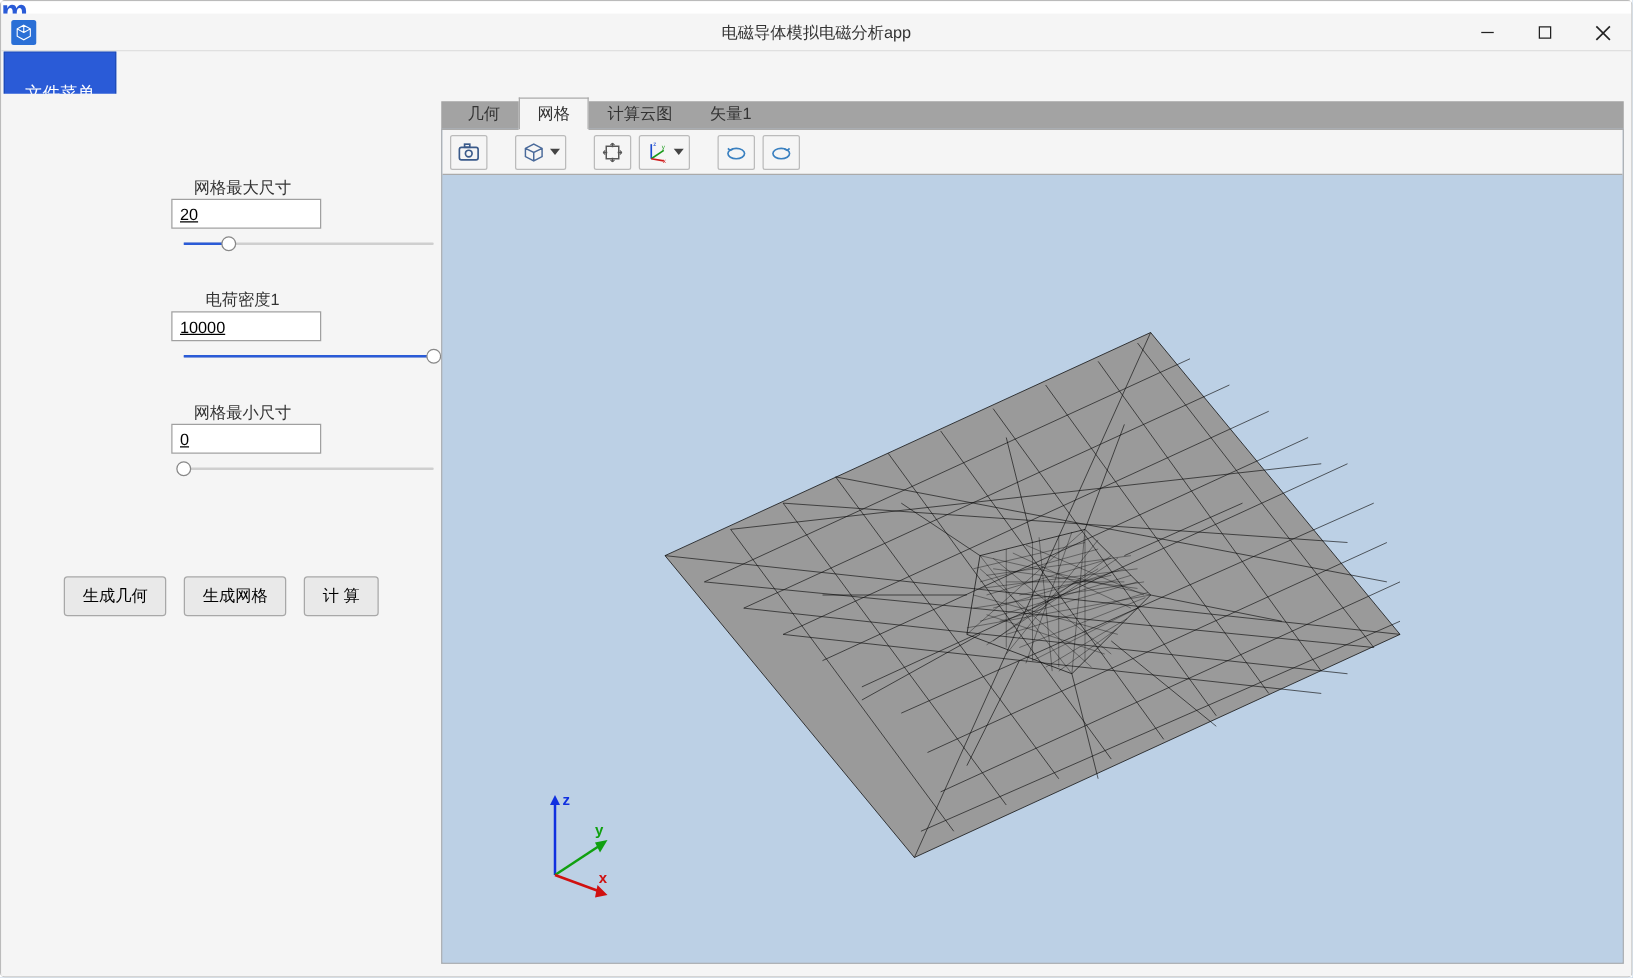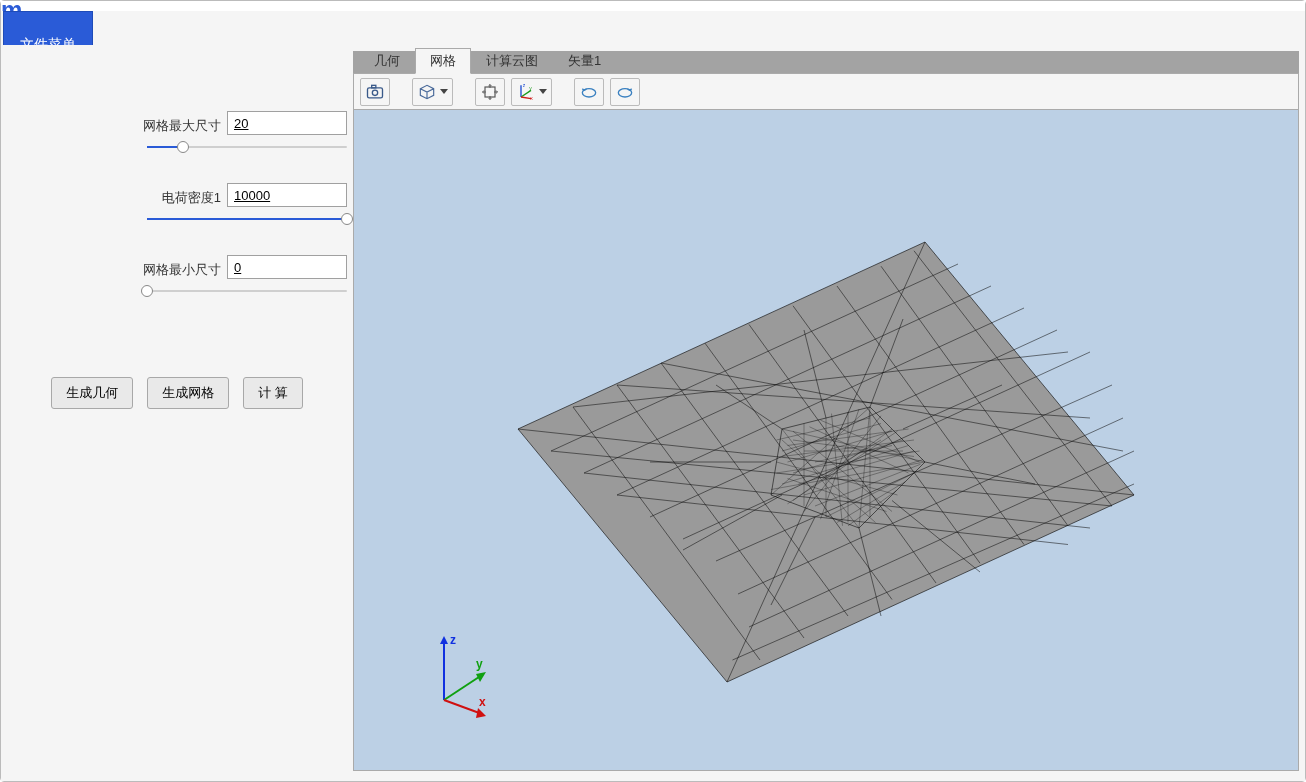--- a/index.html
+++ b/index.html
@@ -109,22 +109,23 @@
     flex-direction: column;
     align-items: center;
   }
   .param-row {
     width: 300px;
     margin-left: auto;
     margin-right: 0;
     margin-top: 10px;
     margin-bottom: 4px;
     display: flex;
-    align-items: flex-end;
+    align-items: center;
     justify-content: flex-end;
+    flex-direction: column;
   }
   .param-label {
     color: #333;
     font-size: 13px;
     margin-right: 6px;
     text-align: right;
   }
   .param-input {
     width: 120px;
     height: 24px;
@@ -276,20 +277,46 @@
 </style>
 </head>
 <body>
 
 <div class="window">
 
   <div class="top-strip">
     <span class="logo-hint">m</span>
   </div>
 
+  <div class="titlebar">
+    <div class="app-icon">
+      <svg viewBox="0 0 24 24">
+        <path d="M12 2 L21 7 L21 17 L12 22 L3 17 L3 7 Z M12 2 L12 12 M12 12 L21 7 M12 12 L3 7" fill="none" stroke="#fff" stroke-width="1.5"></path>
+      </svg>
+    </div>
+    <div class="title-text">电磁导体模拟电磁分析app</div>
+    <div class="win-controls">
+      <div class="win-btn">
+        <svg width="12" height="12" viewBox="0 0 12 12">
+            <line x1="1" y1="6" x2="11" y2="6" stroke="#222" stroke-width="1"></line>
+          </svg>
+      </div>
+      <div class="win-btn">
+        <svg width="12" height="12" viewBox="0 0 12 12">
+            <rect x="1.5" y="1.5" width="9" height="9" fill="none" stroke="#222" stroke-width="1"></rect>
+          </svg>
+      </div>
+      <div class="win-btn close">
+        <svg width="13" height="13" viewBox="0 0 12 12">
+            <line x1="1" y1="1" x2="11" y2="11" stroke="#222" stroke-width="1.2"></line>
+            <line x1="11" y1="1" x2="1" y2="11" stroke="#222" stroke-width="1.2"></line>
+          </svg>
+      </div>
+    </div>
+  </div>
 
   <div class="menubar">
     <div class="menu-file">文件菜单</div>
   </div>
 
   <div class="body-area">
 
     <div class="left-panel">
 
       <div class="param-row">

